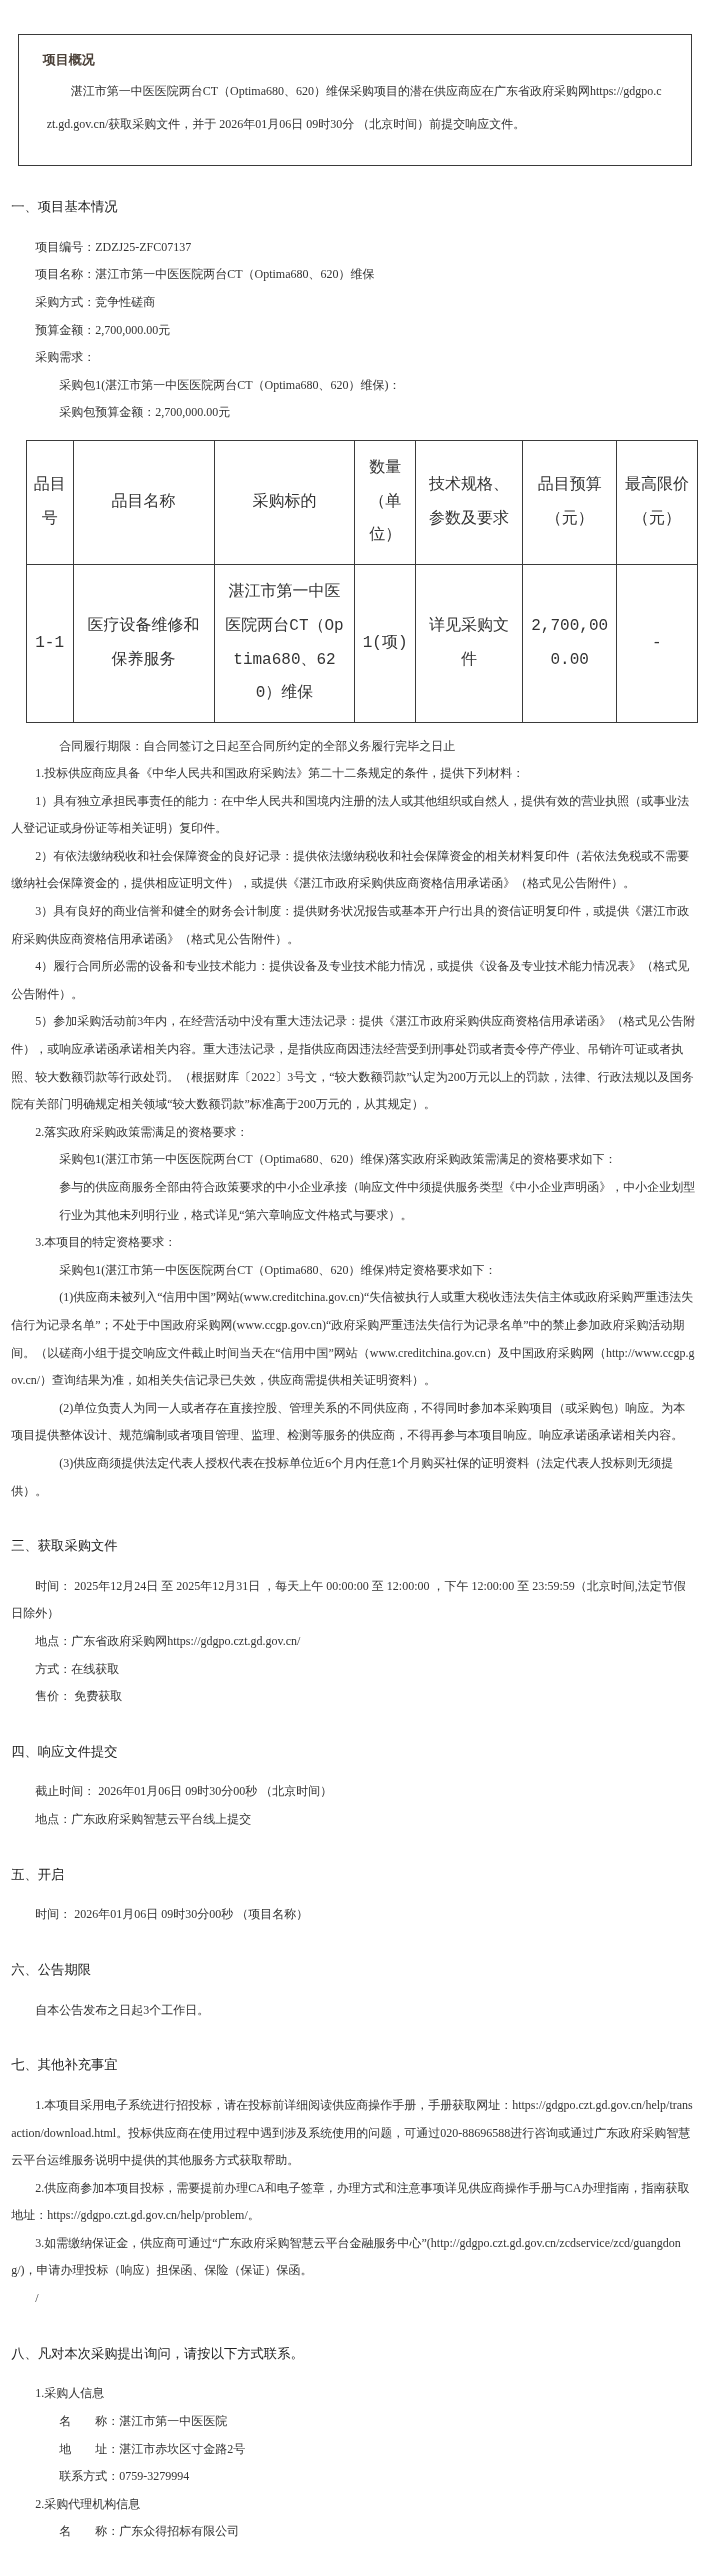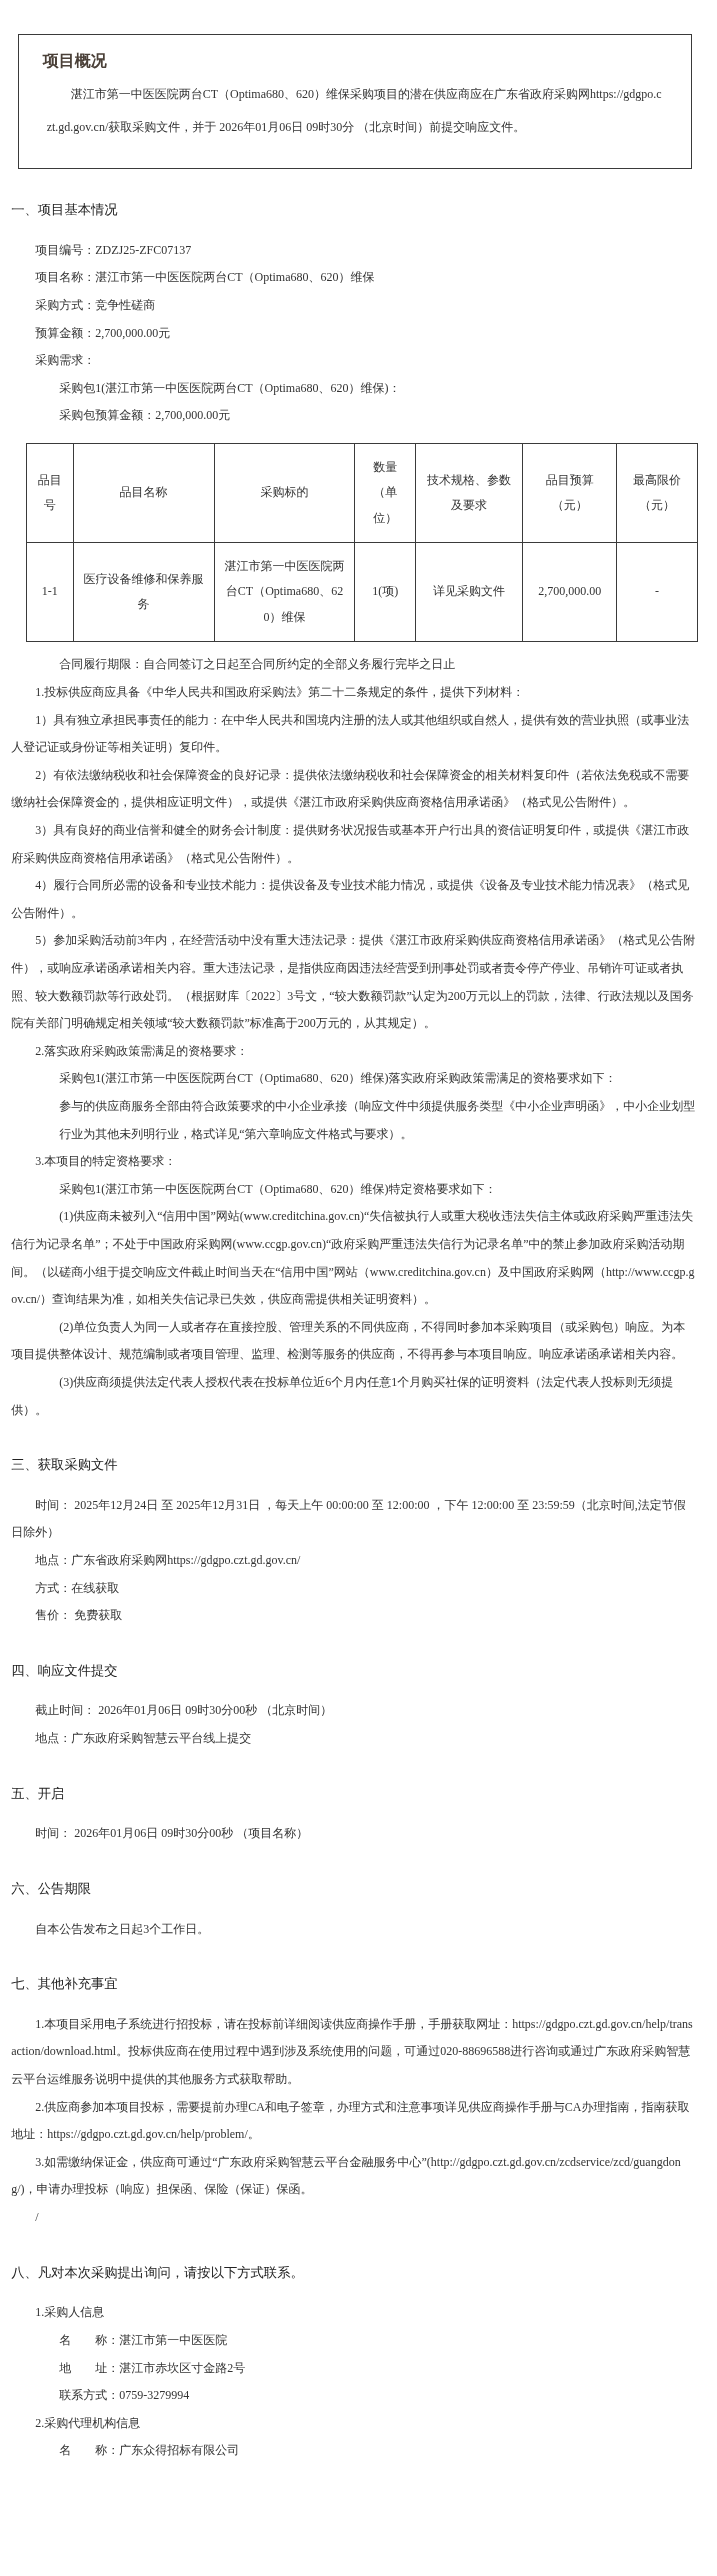--- a/index.html
+++ b/index.html
@@ -13,21 +13,21 @@
   }
   .page { width: 718px; background: #fff; }
 
   
   .overview-box {
     border: 0.8px solid #3a3a3a;
     margin: 34px 26px 0 17.7px;
     padding: 8px 21px 21px 24px;
   }
   .overview-box .box-title {
-    font-size: 16px;
+    font-size: 13px;
     font-weight: bold;
     color: #4a4038;
     margin: 8px 0 6.4px;
   }
   .overview-box p {
     margin: 4px;
     line-height: 2.7;
     text-indent: 2em;
     word-break: break-all;
   }
@@ -57,22 +57,23 @@
     margin: 13px 0 9.6px 14.5px;
   }
   table.items th, table.items td {
     border: 0.8px solid #3a3a3a;
     text-align: center;
     vertical-align: middle;
     font-weight: normal;
     padding: 11.2px 6.4px;
     line-height: 2.1;
     word-break: break-all;
-    font-size: 12px;
+    font-size: 16px;
     color: #333;
+    font-family: Liberation Mono, monospace;
   }
   col.c1 { width: 7%; }  col.c2 { width: 21%; } col.c3 { width: 21%; }
   col.c4 { width: 9%; }  col.c5 { width: 16%; } col.c6 { width: 14%; }
   col.c7 { width: 12%; }
 </style>
 </head>
 <body>
 
 <div class="page">
 

